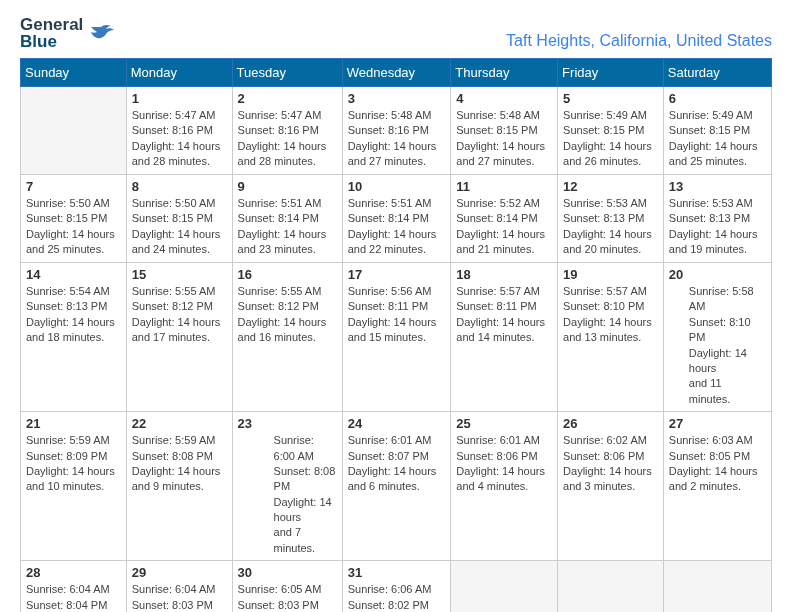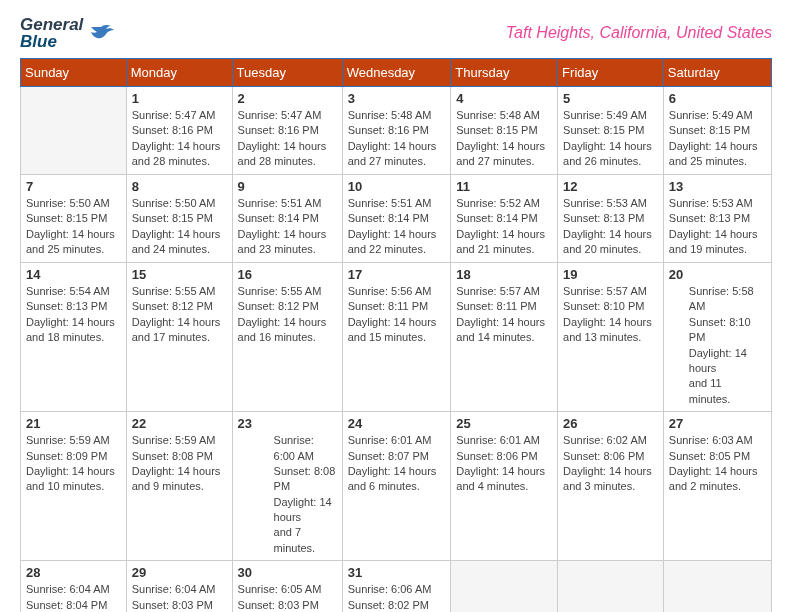--- a/index.html
+++ b/index.html
@@ -6,49 +6,48 @@
     body {
       font-family: Arial, sans-serif;
       background: #fff;
       width: 792px;
       min-height: 612px;
       padding: 16px 20px;
     }
     .header-area {
       display: flex;
       justify-content: space-between;
-      align-items: center;
+      align-items: flex-end;
       margin-bottom: 8px;
-      font-style: italic;
     }
     .logo {
       display: flex;
       flex-direction: column;
       align-items: flex-start;
     }
     .title-area {
       text-align: right;
     }
     .month-title {
       font-size: 42px;
       font-weight: bold;
       color: #2c3e50;
       line-height: 1.1;
     }
     .location-title {
       font-size: 16px;
-      color: #ec4899;
+      color: #3b82f6;
     }
     .calendar-table {
       width: 100%;
       border-collapse: collapse;
       font-size: 11px;
     }
     .calendar-table th {
-      background-color: #c2410c;
+      background-color: #0369a1;
       color: #fff;
       padding: 6px 4px;
       text-align: left;
       font-size: 13px;
       font-weight: normal;
       border: 1px solid #2c6fba;
     }
     .calendar-table td {
       border: 1px solid #ccc;
       vertical-align: top;

